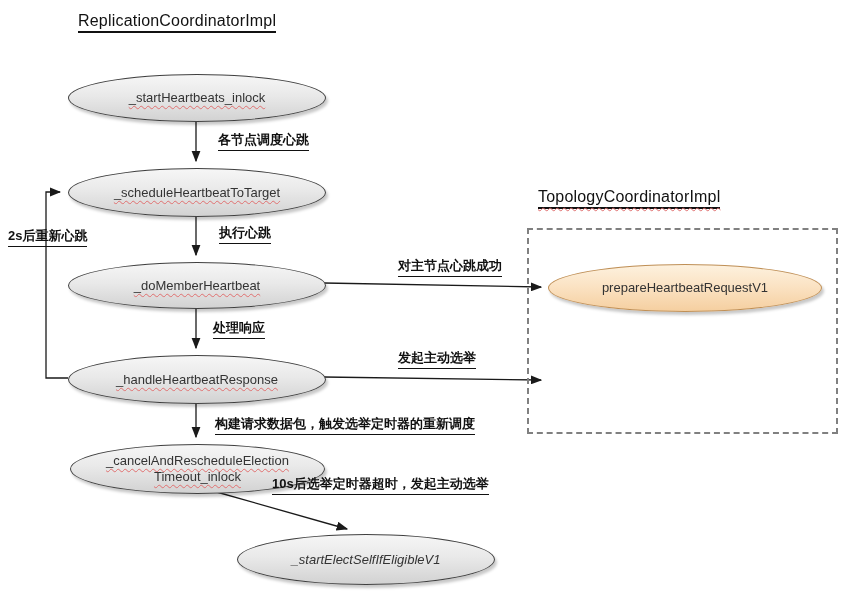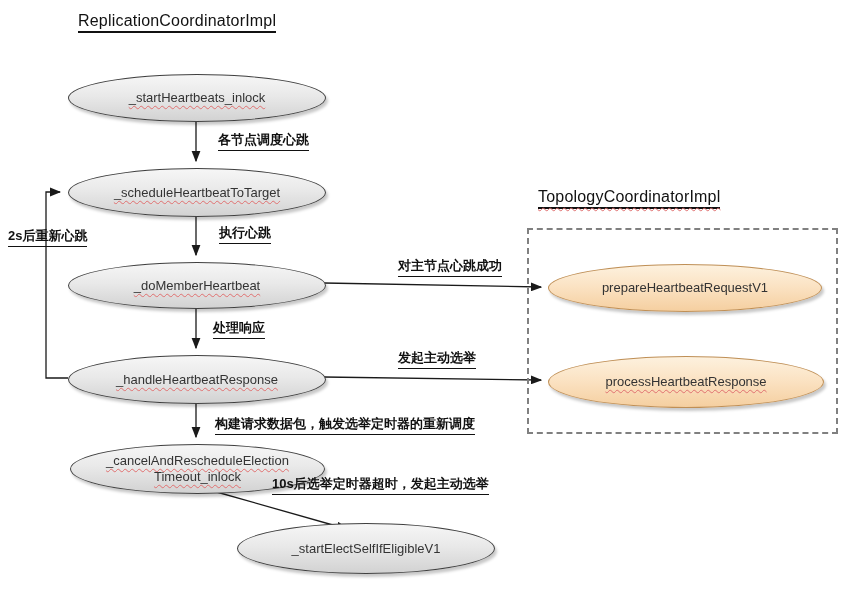--- a/index.html
+++ b/index.html
@@ -83,31 +83,28 @@
 
   <div class="node gray" style="left:68px;top:355px;width:256px;height:47px;">
     <span class="ntext squiggle">_handleHeartbeatResponse</span>
   </div>
 
   <div class="node gray" style="left:70px;top:444px;width:253px;height:48px;">
     <span class="ntext squiggle">_cancelAndRescheduleElection</span>
     <span class="ntext squiggle">Timeout_inlock</span>
   </div>
 
-  <div class="node gray" style="left:237px;top:523px;width:256px;height:49px;">
+  <div class="node gray" style="left:237px;top:534px;width:256px;height:49px;font-style:italic;">
     <span class="ntext">_startElectSelfIfEligibleV1</span>
   </div>
 
   <div class="node orange" style="left:548px;top:264px;width:272px;height:46px;">
     <span class="ntext">prepareHeartbeatRequestV1</span>
   </div>
 
-  <div class="node orange" style="left:548px;top:356px;width:274px;height:50px;">
-    <span class="ntext squiggle">processHeartbeatResponse</span>
-  </div>
 
   <div class="cn-label" style="left:218px;top:131px;">各节点调度心跳</div>
   <div class="cn-label" style="left:219px;top:224px;">执行心跳</div>
   <div class="cn-label" style="left:213px;top:319px;font-family:Liberation Serif, serif;">处理响应</div>
   <div class="cn-label" style="left:215px;top:415px;">构建请求数据包，触发选举定时器的重新调度</div>
   <div class="cn-label" style="left:272px;top:475px;">10s后选举定时器超时，发起主动选举</div>
   <div class="cn-label" style="left:398px;top:257px;">对主节点心跳成功</div>
   <div class="cn-label" style="left:398px;top:349px;">发起主动选举</div>
   <div class="cn-label" style="left:8px;top:227px;">2s后重新心跳</div>
 

